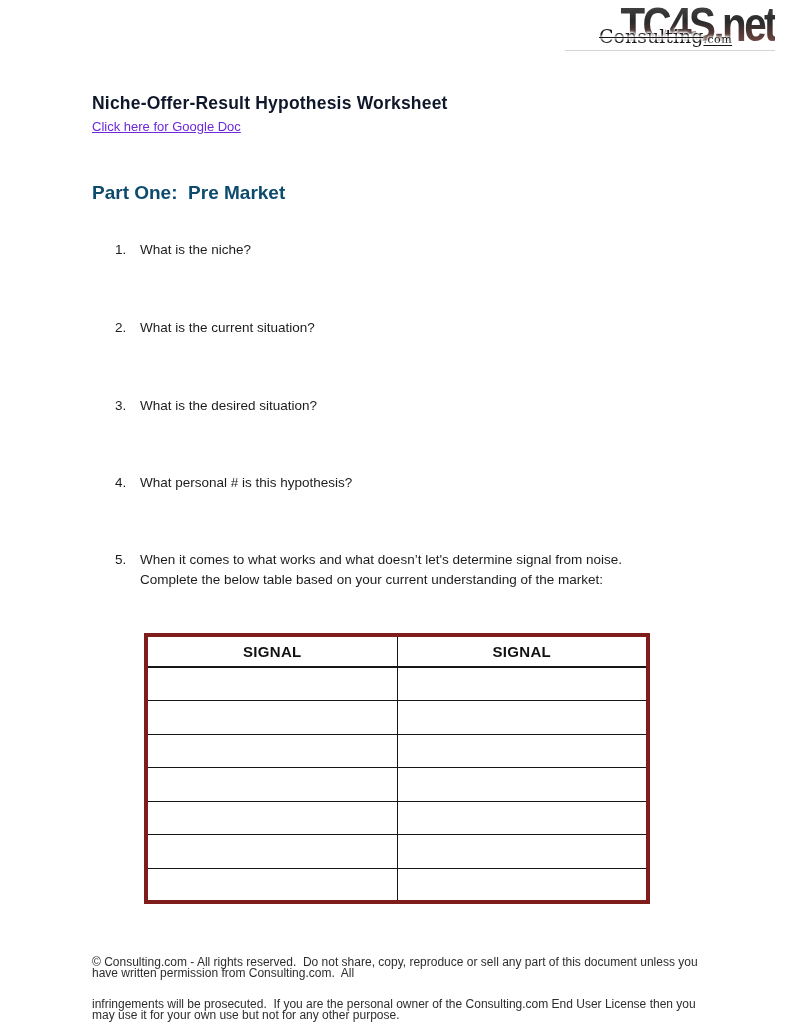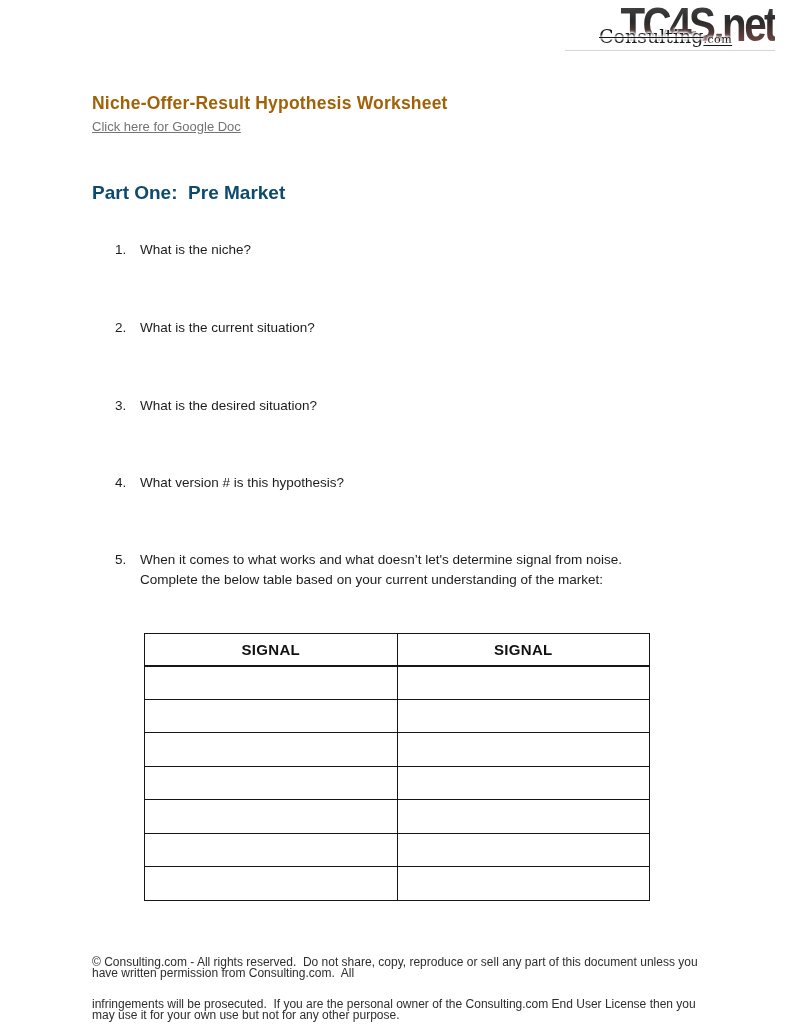--- a/index.html
+++ b/index.html
@@ -30,25 +30,25 @@
     color:#161616; white-space:nowrap;
     text-decoration:line-through; text-decoration-thickness:1px;
     text-shadow:0 0 3px #fff, 0 0 3px #fff, 1px 1px 2px #fff, -1px -1px 2px #fff, 0 0 5px #fff;
   }
   .logo-overlay .suffix { font-size:11px; letter-spacing:0.5px;margin-top:36px; }
   .logo-rule { position:absolute; left:0; right:0; bottom:2px; border-top:1px solid #d8d4d4; }
 
   
   .doc-title {
     position:absolute; left:92px; top:93px;
-    font-size:17.5px; font-weight:bold; letter-spacing:0.2px; color:#a16207;
+    font-size:17.5px; font-weight:bold; letter-spacing:0.2px; color:#0f172a;
   }
   .doc-link {
     position:absolute; left:92px; top:119px;
-    font-size:13px; color:#737373; text-decoration:underline; cursor:pointer;
+    font-size:13px; color:#6d28d9; text-decoration:underline; cursor:pointer;
   }
   .section-heading {
     position:absolute; left:92px; top:182px;
     font-size:19px; font-weight:bold; white-space:pre-wrap; color:#0c4a6e;
   }
 
   
   .q { position:absolute; left:115px; font-size:13.5px; line-height:20px; color:#1c1c1c; }
   .q .num { display:inline-block; width:25px; }
   .q .qtext { }
@@ -70,21 +70,21 @@
   .wm-mid .fill {
     position:relative;
     background:linear-gradient(180deg,#ea5a4e 0%,#d2232a 32%,#ad1217 68%,#c93339 100%);
     -webkit-background-clip:text; background-clip:text; color:transparent;
   }
 
   
   .signal-table {
     position:absolute; left:144px; top:633px; width:506px;
     border-collapse:collapse; table-layout:fixed;
-    border:1px solid #7f1d1d;
+    border:4px solid #7f1d1d;
   }
   .signal-table th {
     border:1.6px solid #161616; border-bottom-width:2px;
     height:32px; font-size:15px; font-weight:bold; letter-spacing:0.3px;
     text-align:center; vertical-align:middle; color:#111;
   }
   .signal-table td {
     border:1.5px solid #161616;
     height:33.5px;
   }
@@ -132,21 +132,21 @@
   <div class="q" style="top:240px;">
     <span class="num">1.</span><span class="qtext">What is the niche?</span>
   </div>
   <div class="q" style="top:318px;">
     <span class="num">2.</span><span class="qtext">What is the current situation?</span>
   </div>
   <div class="q" style="top:396px;">
     <span class="num">3.</span><span class="qtext">What is the desired situation?</span>
   </div>
   <div class="q" style="top:473px;">
-    <span class="num">4.</span><span class="qtext">What version # is this hypothesis?</span>
+    <span class="num">4.</span><span class="qtext">What personal # is this hypothesis?</span>
   </div>
   <div class="q q-two-line" style="top:550px;">
     <div class="row">
       <span class="num">5.</span>
         <span class="qtext">When it comes to what works and what doesn’t let's determine signal from noise.</span>
     </div>
     <div class="row">
       <span class="indent"></span>
         <span class="qtext">Complete the below table based on your current understanding of the market:</span>
     </div>

